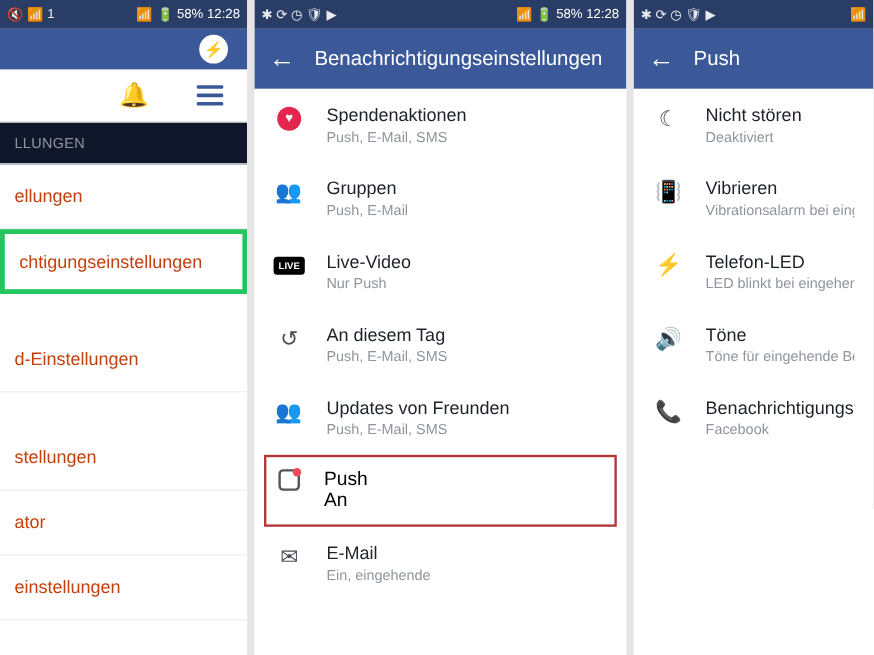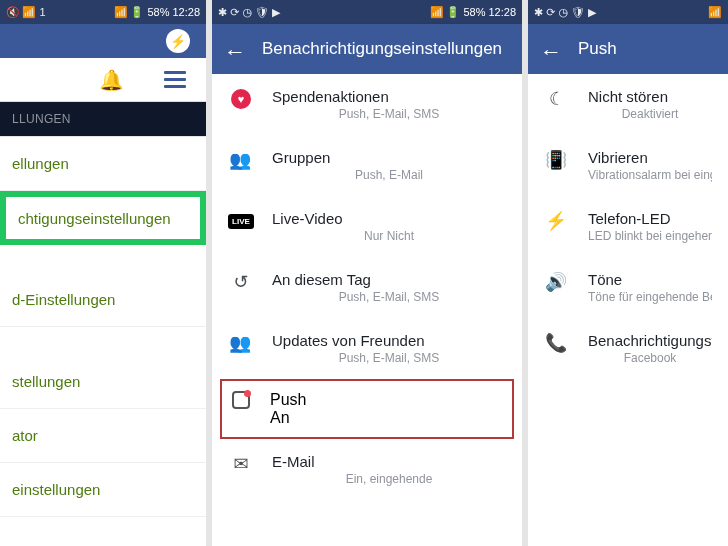--- a/index.html
+++ b/index.html
@@ -82,43 +82,43 @@
   text-transform: uppercase;
   letter-spacing: 0.3px;
   border-bottom: 1px solid #e5e5e5;
 }
 .navrow {
   height: 54px;
   display: flex;
   align-items: center;
   padding: 0 12px;
   border-bottom: 1px solid #eee;
-  color: #4d7c0f;
+  color: #c2410c;
   font-size: 15px;
   white-space: nowrap;
   overflow: hidden;
 }
-.navrow.hl { border: 6px solid #22c55e; }
+.navrow.hl { border: 4px solid #22c55e; }
 .spacer { height: 28px; }
 .listrow {
   display: flex;
   align-items: flex-start;
   padding: 14px 16px 14px 18px;
   gap: 20px;
 }
 .listrow .icon {
   width: 22px; height: 22px;
   display: flex; align-items: center; justify-content: center;
   font-size: 18px;
   color: #4b4f56;
   flex-shrink: 0;
 }
 .listrow .txt { flex: 1; min-width: 0; }
 .listrow .ttl { font-size: 15px; color: #1d2129; font-weight: 500; white-space: nowrap; overflow: hidden; }
-.listrow .sub { font-size: 12px; color: #90949c; margin-top: 2px; white-space: nowrap; overflow: hidden; text-align: center; }
+.listrow .sub { font-size: 12px; color: #90949c; margin-top: 2px; white-space: nowrap; overflow: hidden; }
 .subhdr { color: #3b5998; font-weight: 600; font-size: 14px; padding: 16px 18px 10px; }
 .hlbox { border: 2px solid #b33a3a; margin: 0 8px; padding: 10px 10px; }
 
 .i-heart { width:20px;height:20px;border-radius:50%;background:#e2264d;display:flex;align-items:center;justify-content:center;color:#fff;font-size:11px; }
 .i-group { color:#f7b125;font-size:18px; }
 .i-live { background:#000000;color:#fff;font-size:8px;font-weight:700;padding:3px 4px;border-radius:3px; }
 .i-clock { color:#3b5998;font-size:18px; }
 .i-friends { color:#3b5998;font-size:18px; }
 .i-push { width:18px;height:18px;border:2px solid #555;border-radius:4px;position:relative; }
 .i-push::after { content:'';width:7px;height:7px;background:#ed4956;border-radius:50%;position:absolute;top:-3px;right:-3px; }
@@ -218,21 +218,21 @@
           <div class="ttl">Gruppen</div>
           <div class="sub">Push, E-Mail</div>
         </div>
     </div>
     <div class="listrow">
       <div class="icon">
           <span class="i-live">LIVE</span>
         </div>
       <div class="txt">
           <div class="ttl">Live-Video</div>
-          <div class="sub">Nur Nicht</div>
+          <div class="sub">Nur Push</div>
         </div>
     </div>
     <div class="listrow">
       <div class="icon i-clock">↺</div>
       <div class="txt">
           <div class="ttl">An diesem Tag</div>
           <div class="sub">Push, E-Mail, SMS</div>
         </div>
     </div>
     <div class="listrow">

